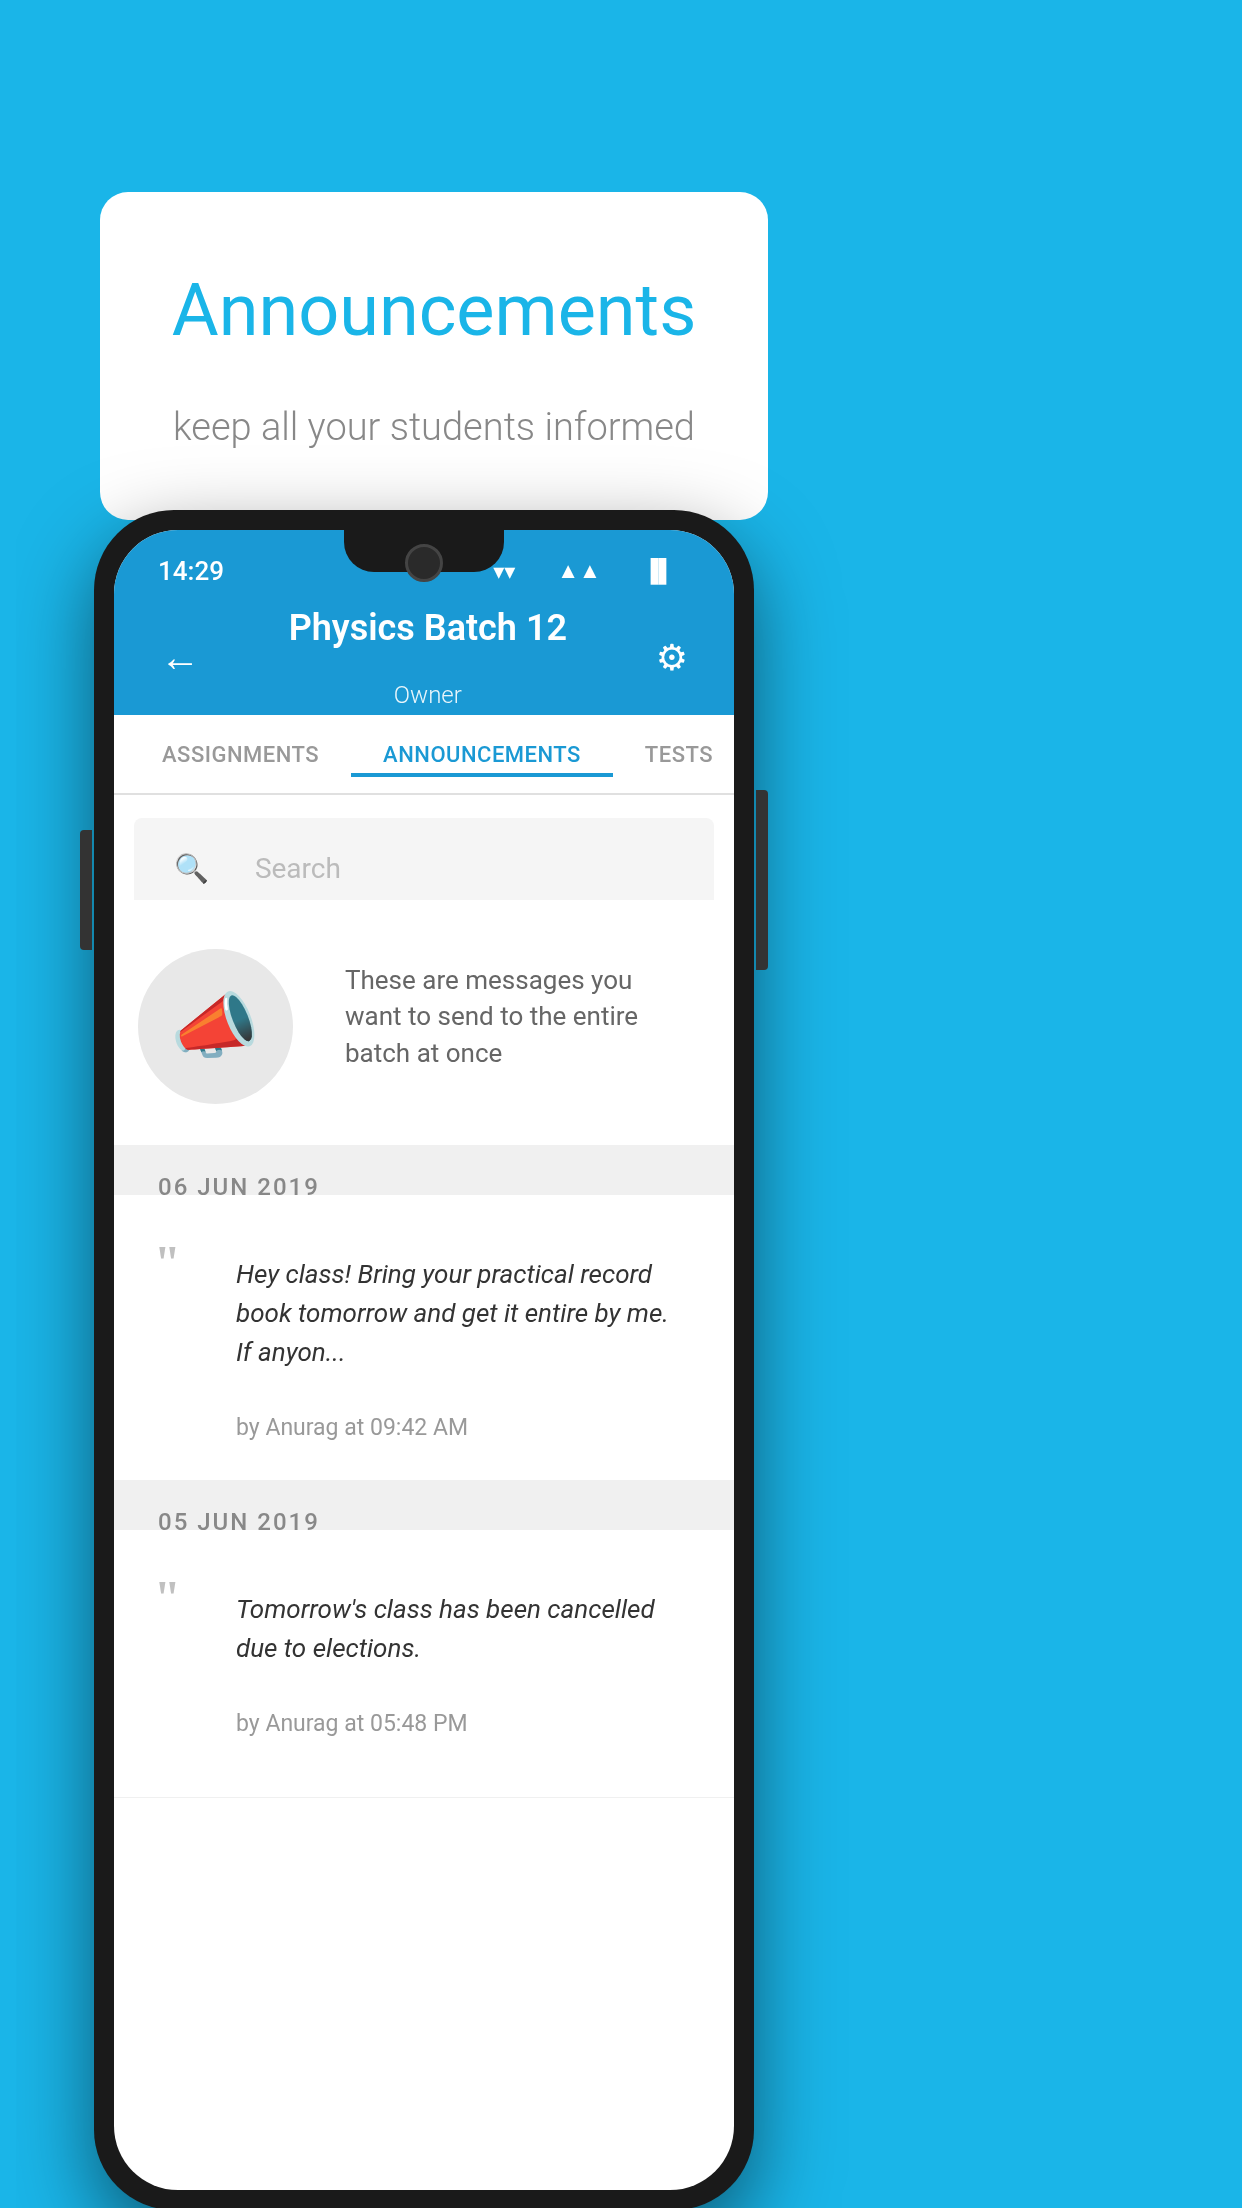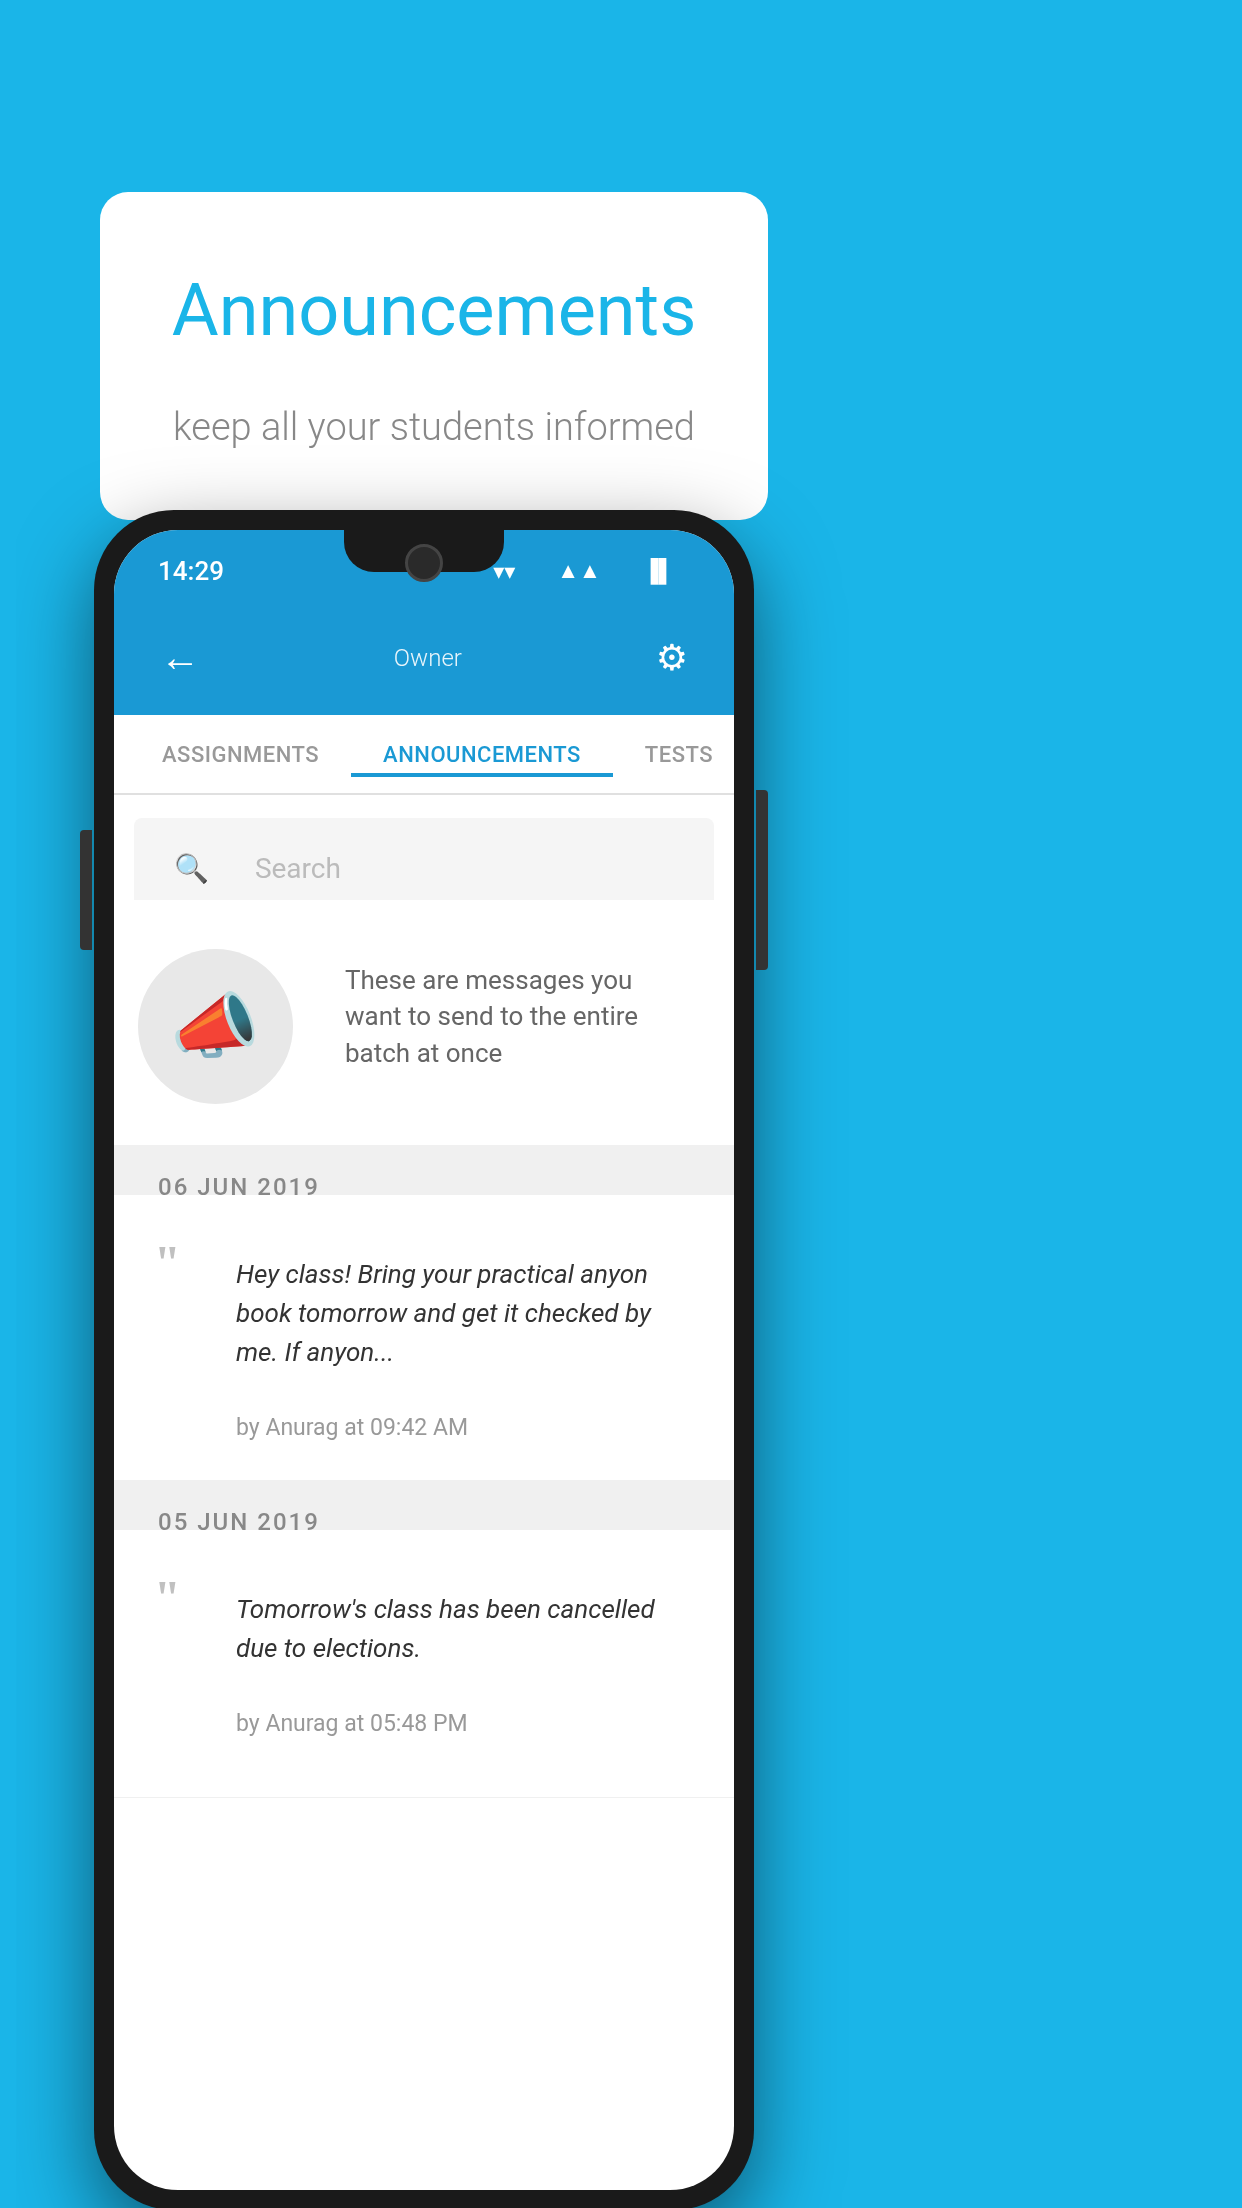--- a/index.html
+++ b/index.html
@@ -409,20 +409,21 @@
         <div class="status-icons">
           <span style="color:white;font-size:22px;">▾▾</span>
           <span style="color:white;font-size:22px;">▲▲</span>
           <span style="color:white;font-size:22px;">▐▌</span>
         </div>
       </div>
 
       <div class="app-header">
         <span class="header-back">←</span>
         <div class="header-title-group">
+          <div class="header-title">Physics Batch 12</div>
           <div class="header-subtitle">Owner</div>
         </div>
         <span class="header-gear">⚙</span>
       </div>
 
       <div class="tabs-bar">
         <div class="tab-item">
           <span>ASSIGNMENTS</span>
         </div>
         <div class="tab-item active">
@@ -452,21 +453,21 @@
         </div>
       </div>
 
       <div class="date-separator date-sep-1">
         <span class="date-sep-text">06  JUN  2019</span>
       </div>
 
       <div class="announcement-item ann-item-1">
         <div class="quote-icon">"</div>
         <div class="ann-content">
-          <div class="ann-text">Hey class! Bring your practical anyon book tomorrow and get it checked by me. If anyon...</div>
+          <div class="ann-text">Hey class! Bring your practical record book tomorrow and get it entire by me. If anyon...</div>
           <div class="ann-author">by Anurag at 09:42 AM</div>
         </div>
       </div>
 
       <div class="date-separator date-sep-2">
         <span class="date-sep-text">05  JUN  2019</span>
       </div>
 
       <div class="announcement-item ann-item-2">
         <div class="quote-icon">"</div>

